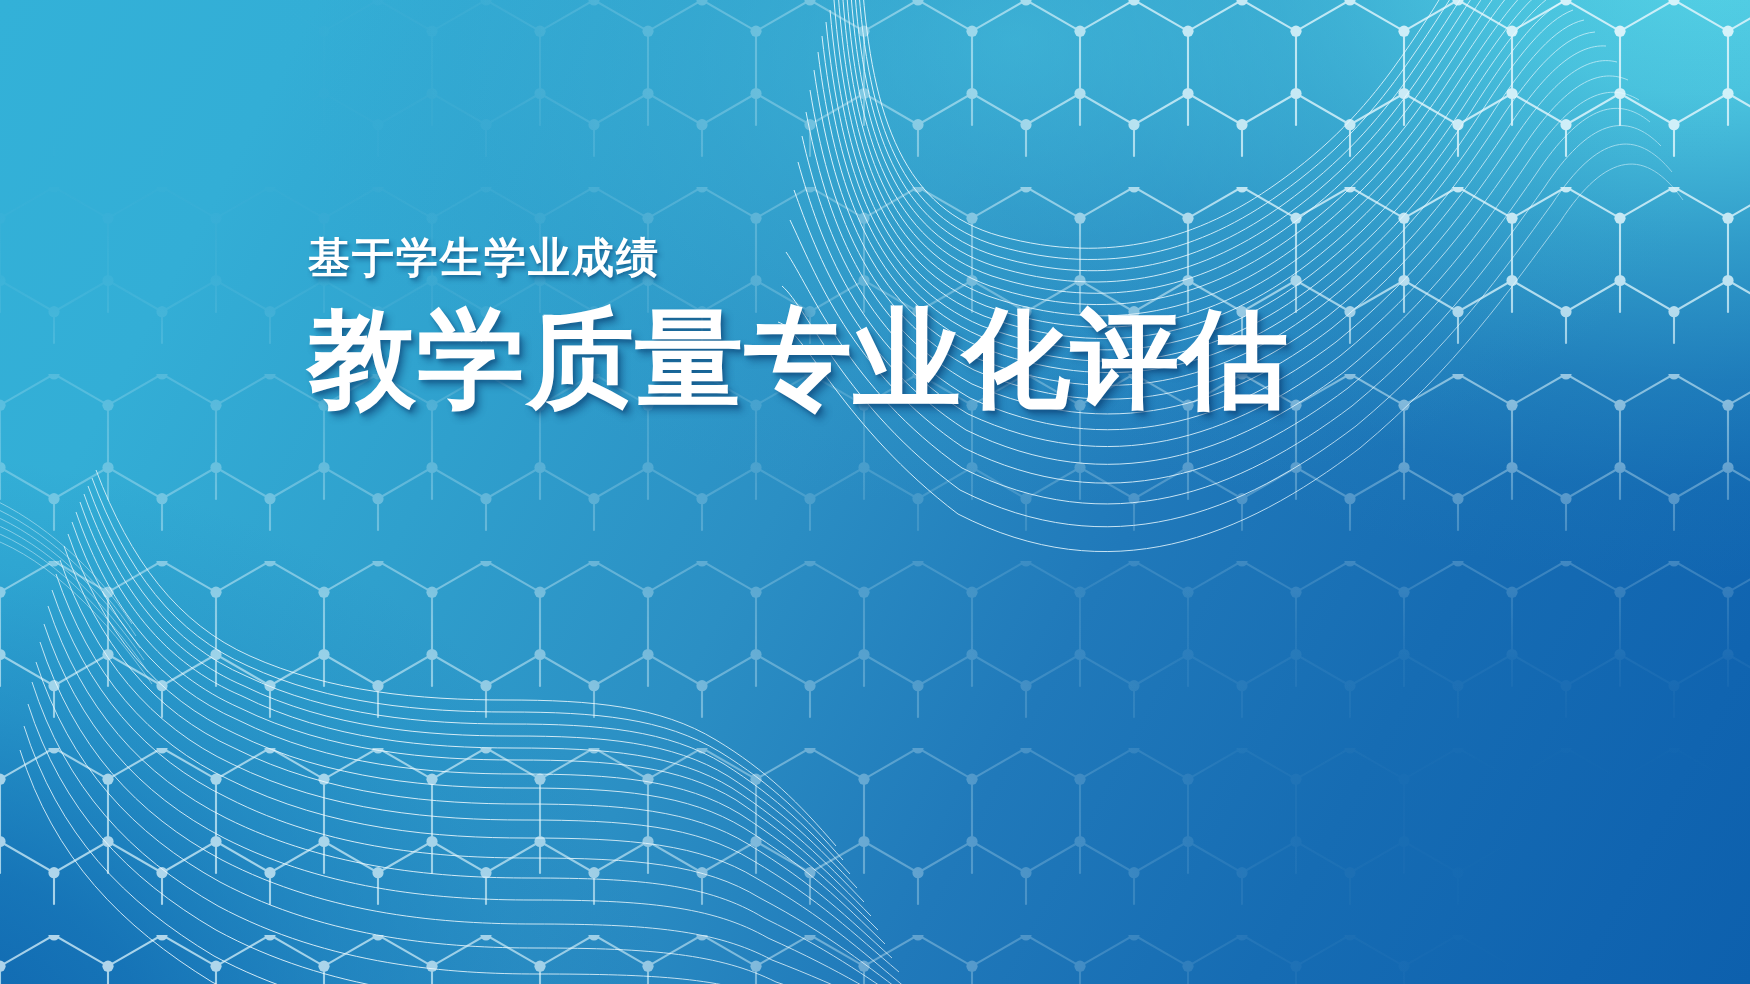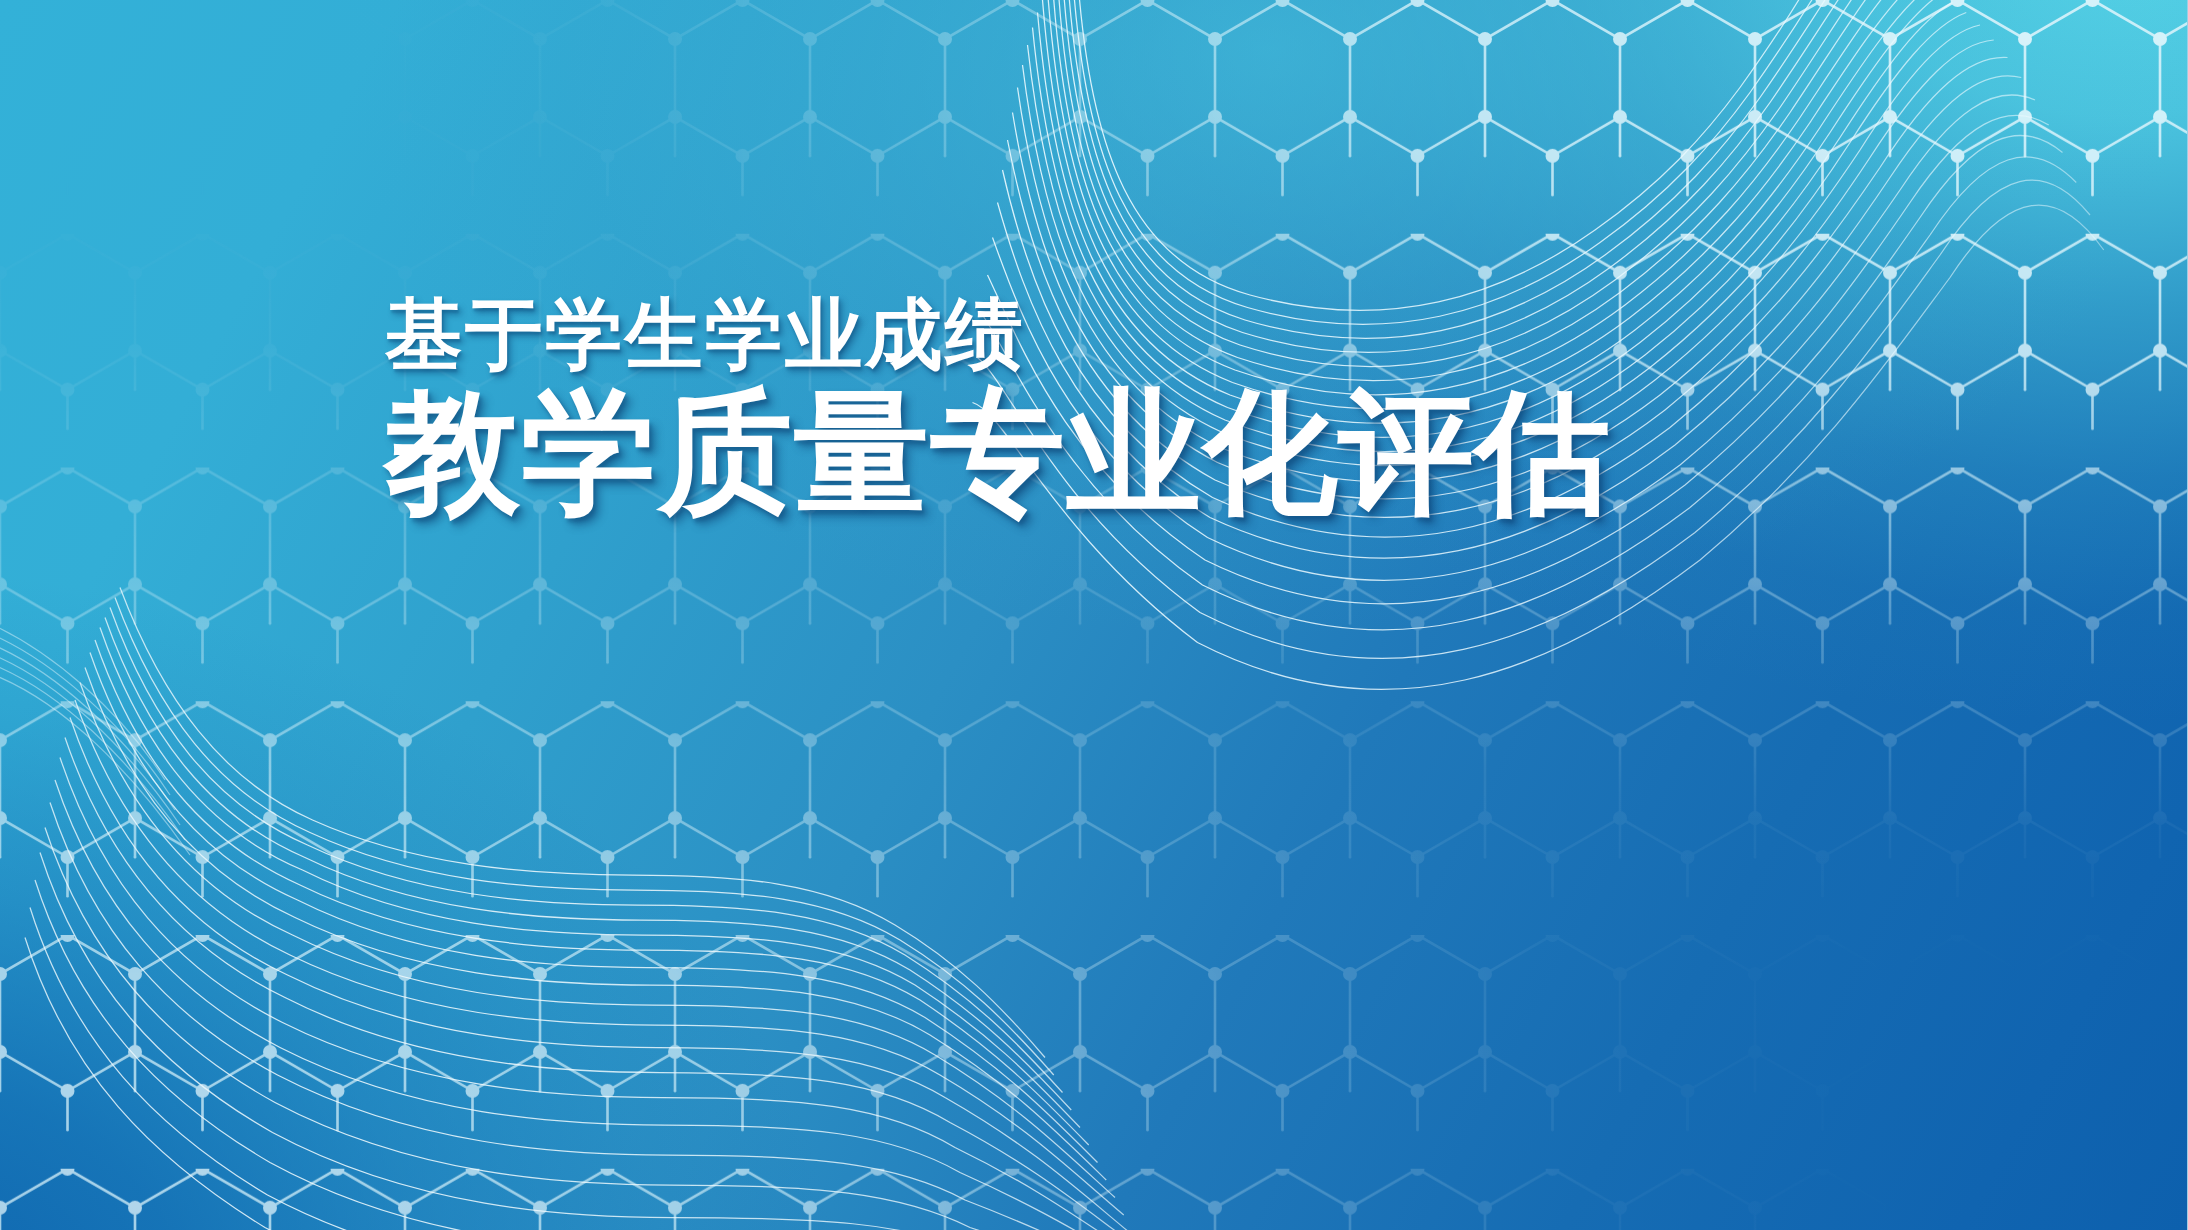--- a/index.html
+++ b/index.html
@@ -78,43 +78,42 @@
 
   
   .title-block {
     position: absolute;
     left: 308px;
     top: 236px;
     width: 1040px;
   }
 
   .subtitle {
-    font-size: 62px;
+    font-size: 42px;
     font-weight: 700;
     line-height: 1.06;
     color: #ffffff;
     letter-spacing: 2px;
     text-shadow:
       3px 4px 5px rgba(8,60,110,0.42),
       1px 2px 2px rgba(8,60,110,0.30);
     white-space: nowrap;
   }
 
   .maintitle {
-    margin-top: 8px;
+    margin-top: 24px;
     font-size: 108px;
     font-weight: 700;
     line-height: 1.0;
     color: #ffffff;
     letter-spacing: 1px;
     text-shadow:
       5px 6px 7px rgba(8,58,108,0.45),
       2px 3px 3px rgba(8,58,108,0.32);
     white-space: nowrap;
-    font-family: Liberation Serif, serif;
   }
 </style>
 </head>
 <body>
 
 <div id="slide">
 
   <div class="bg-base"></div>
   <div class="bg-cyan-glow"></div>
   <div class="bg-cyan-glow2"></div>

